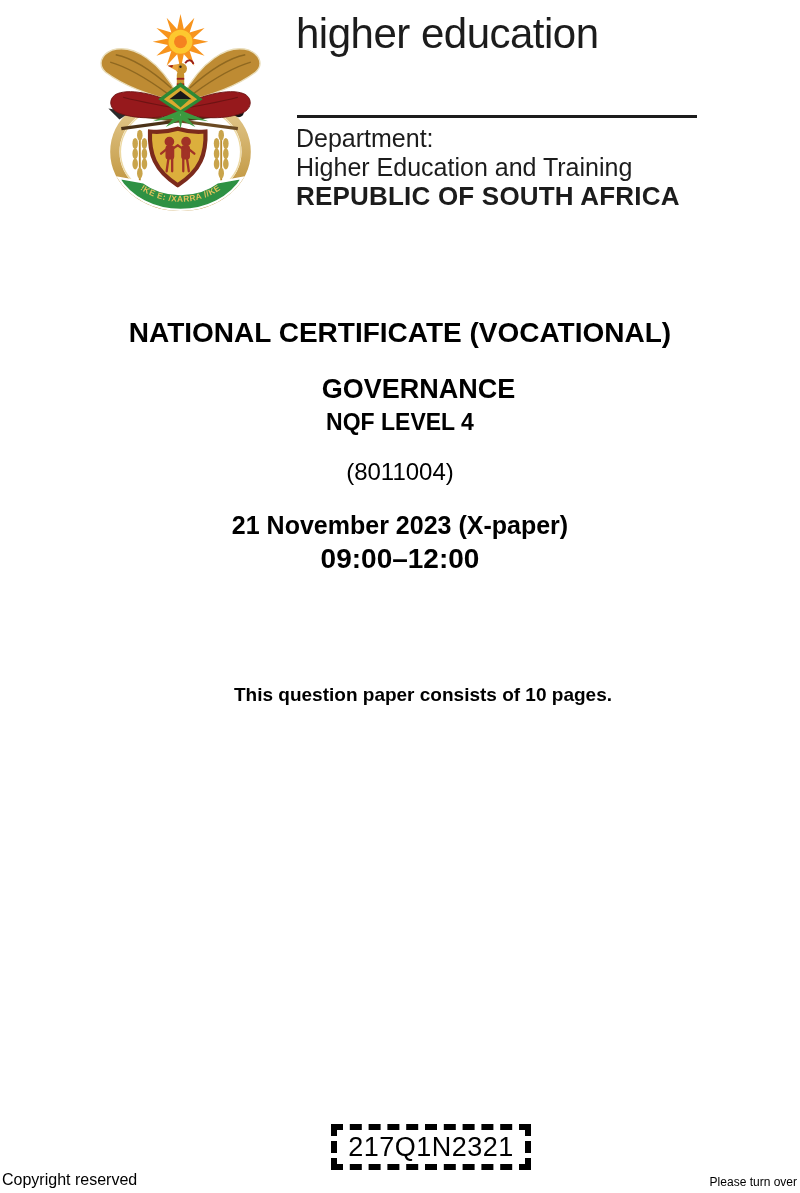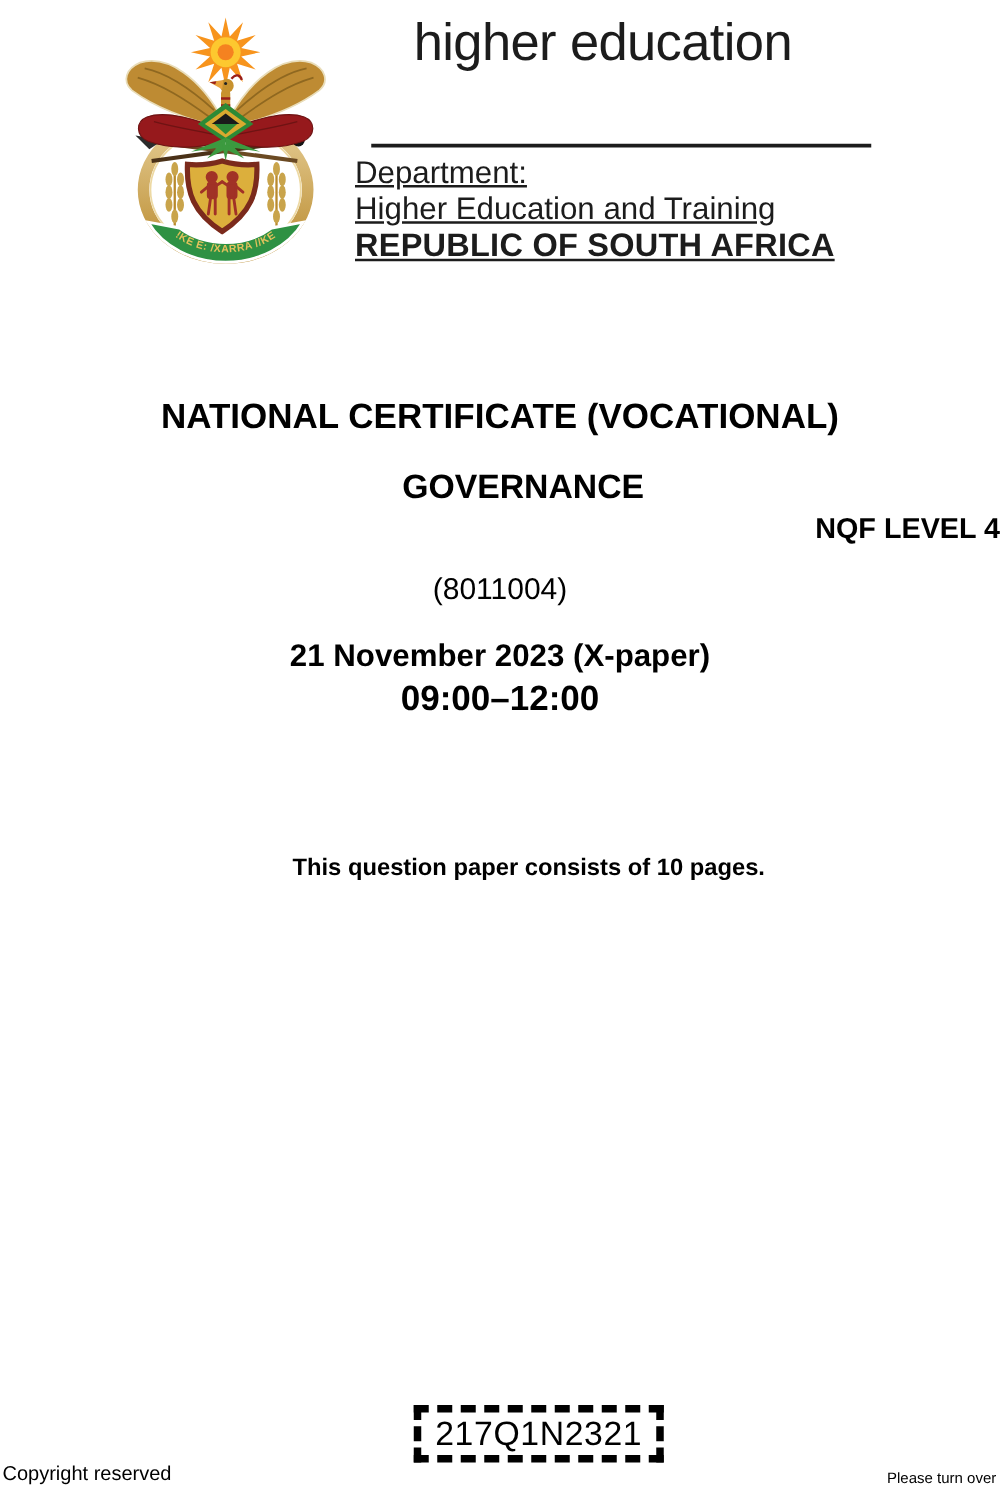--- a/index.html
+++ b/index.html
@@ -13,36 +13,36 @@
     overflow:hidden;
   }
   
   .coat-of-arms {
     position:absolute; left:88px; top:6px;
     width:185px; height:214px;
   }
   .wordmark {
     position:absolute; left:296px; top:12px;
     font-size:42px; line-height:44px; letter-spacing:-0.5px;
-    color:#1c1c1c; font-weight:400;margin-left:35px;
+    color:#1c1c1c; font-weight:400;
   }
   .header-rule {
     position:absolute; left:297px; top:115px;
     width:400px; height:3px; background:#1c1c1c;
   }
   .dept-block {
-    position:absolute; left:284px; top:124px;
-    font-size:25px; line-height:29px; color:#1c1c1c;text-decoration:underline;
+    position:absolute; left:296px; top:124px;
+    font-size:25px; line-height:29px; color:#1c1c1c;
   }
   .dept-country { font-weight:700; font-size:26px; letter-spacing:0.2px; }
   
   .center-line { position:absolute; left:0; width:100%; text-align:center; }
   .title    { top:317px; font-size:28px; font-weight:700; }
   .subject  { top:374px; font-size:27px; font-weight:700;padding-left:37px; }
-  .level    { top:409px; font-size:23px; font-weight:700;text-align:right; }
+  .level    { top:409px; font-size:23px; font-weight:700; }
   .code     { top:458px; font-size:24px; font-weight:400; }
   .dateline { top:511px; font-size:25px; font-weight:700; }
   .timeline { top:543px; font-size:28px; font-weight:700; }
   .pagenote { top:684px; font-size:19px; font-weight:700;margin-left:23px; }
   
   .exam-number-box {
     position:absolute; left:331px; top:1124px;
     width:200px; height:46px;
     border:6px dashed #000;
     display:flex; align-items:center; justify-content:center;

